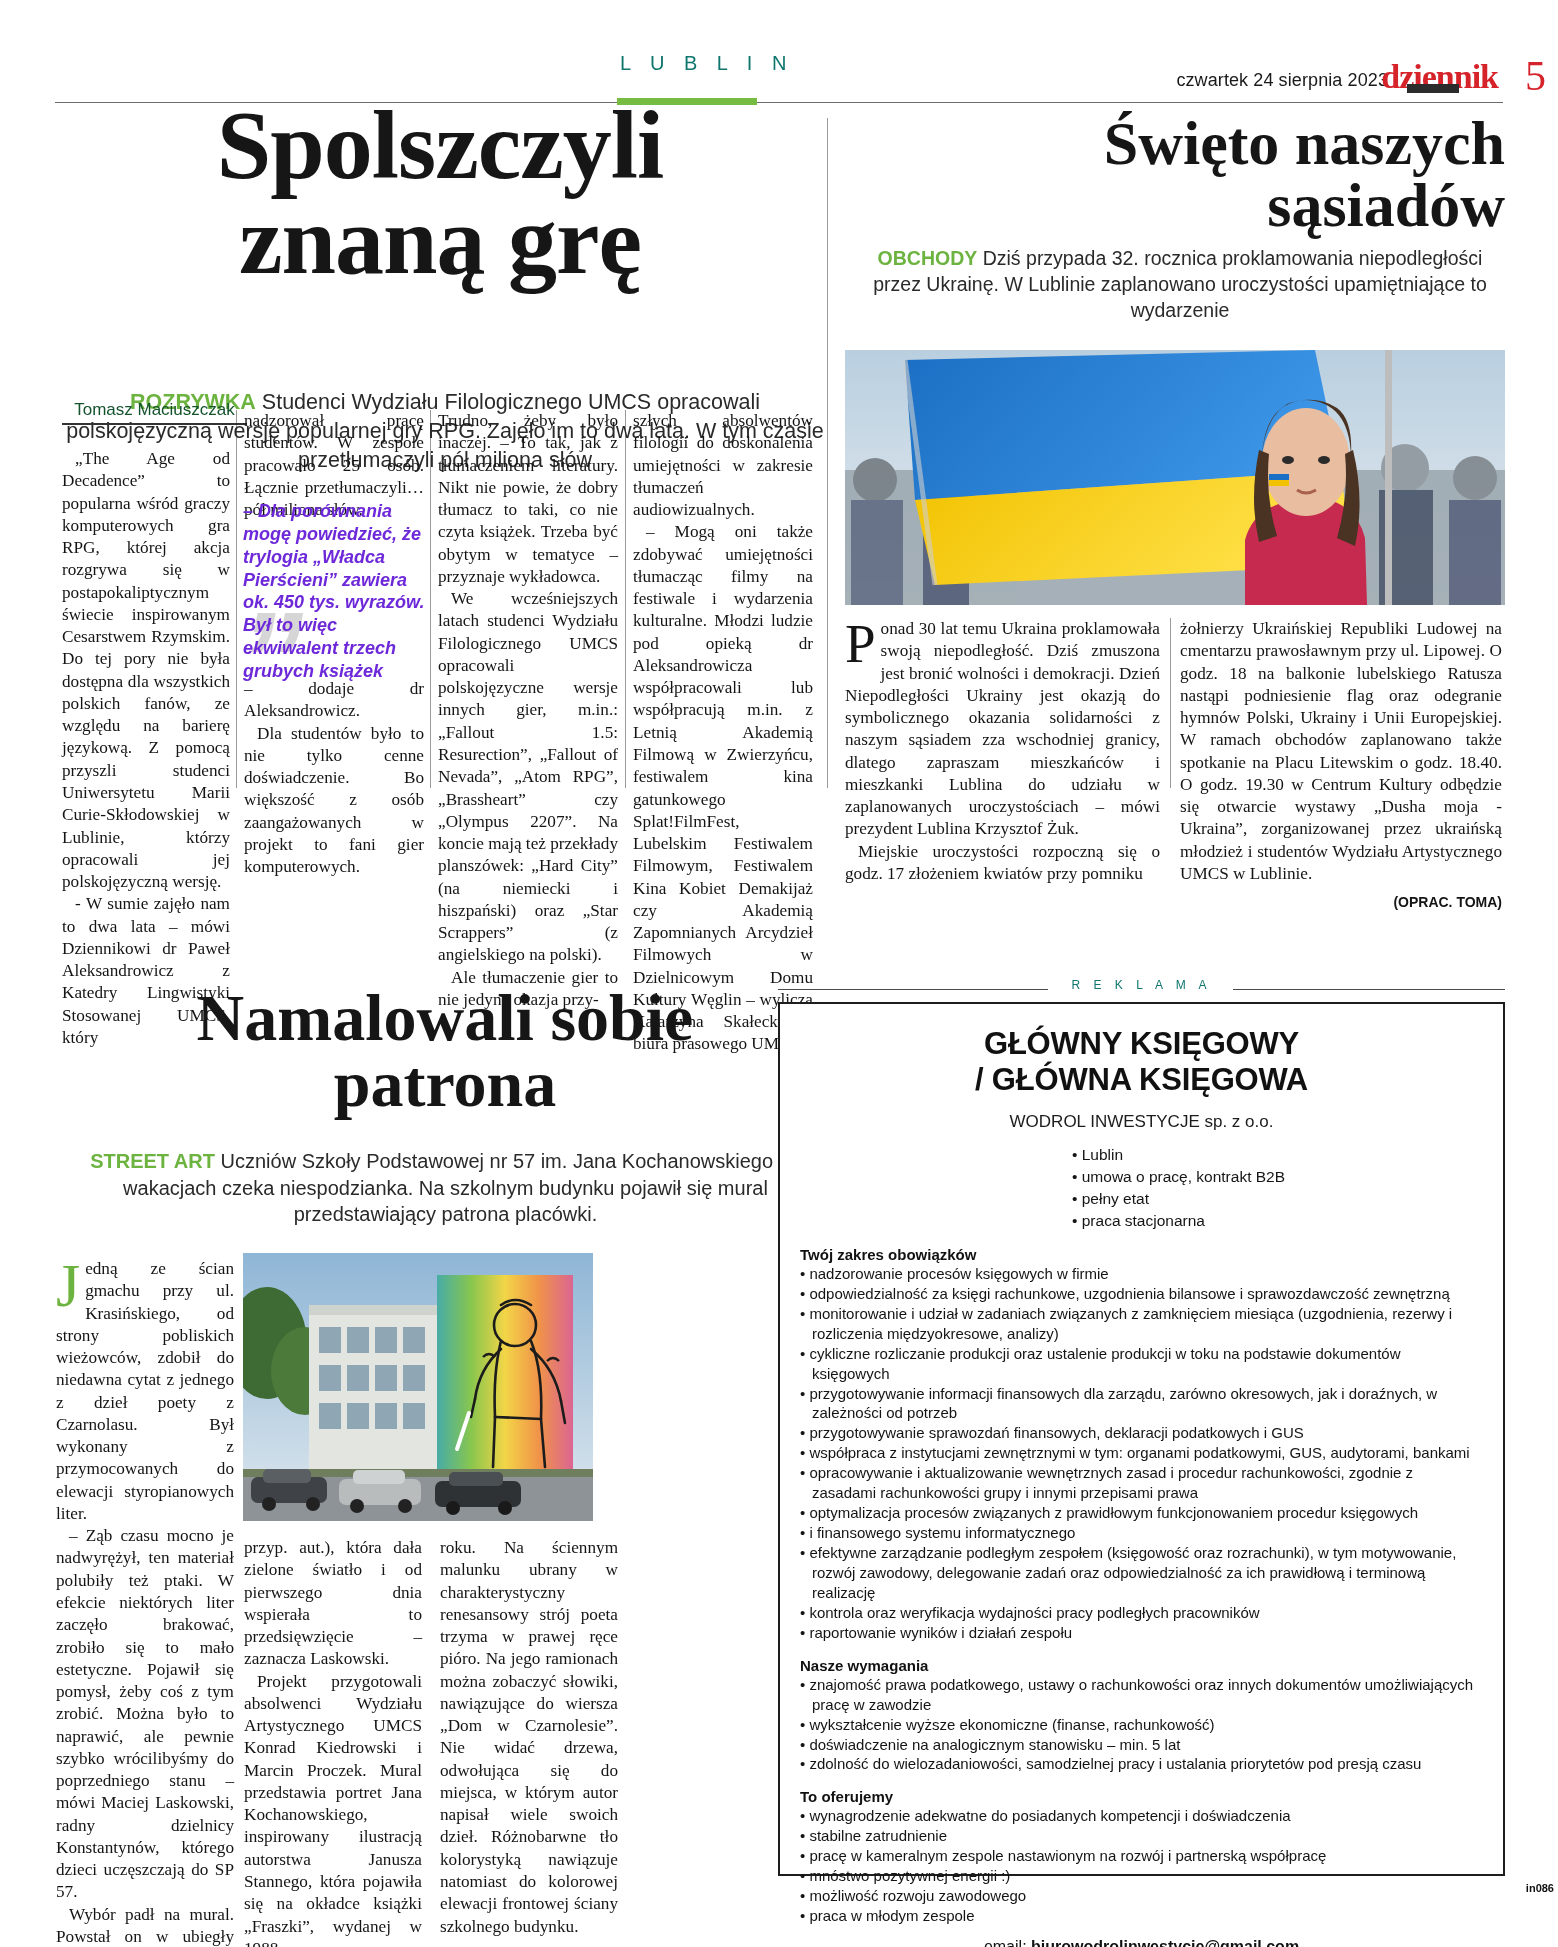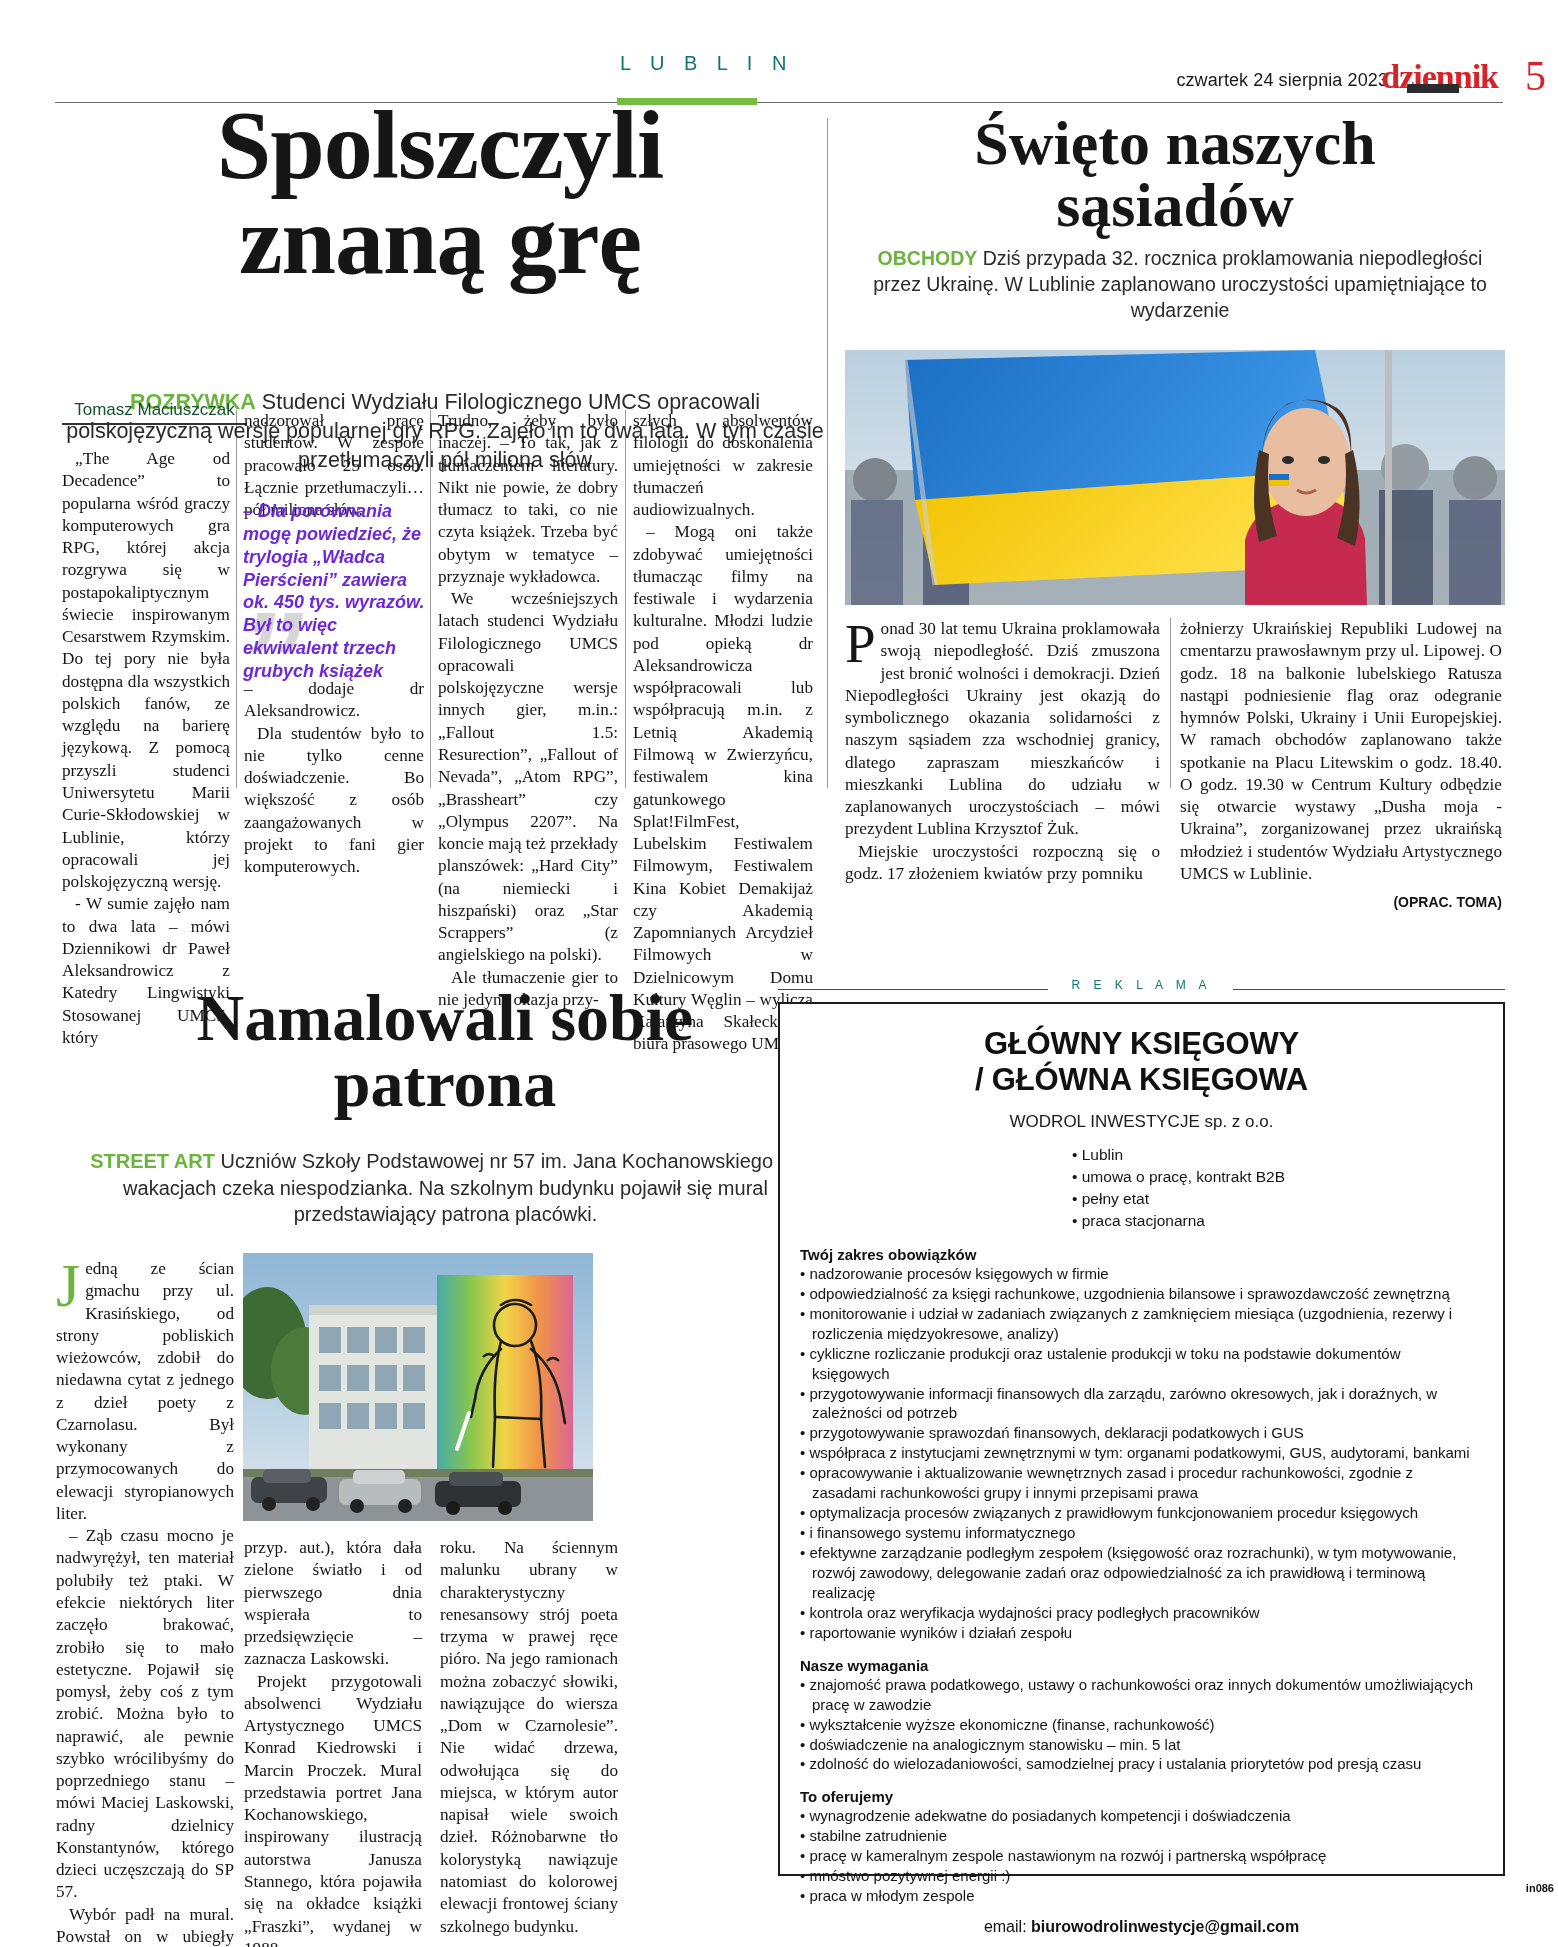--- a/index.html
+++ b/index.html
@@ -44,21 +44,21 @@
 
   
   .pull{position:absolute;left:243px;top:500px;width:190px;height:170px;}
   .pull .mark{position:absolute;left:8px;top:24px;font-size:128px;line-height:1;
               color:#d6d6d6;font-family:"Liberation Sans",sans-serif;font-weight:bold;
               font-style:italic;letter-spacing:-8px;z-index:0;}
   .pull .qtext{position:relative;z-index:1;font-size:18px;line-height:1.27;
                color:#6d28d9;font-style:italic;font-weight:bold;text-align:left;}
 
   
-  .hl-right{position:absolute;left:845px;top:112px;width:660px;text-align:center;
+  .hl-right{position:absolute;left:845px;top:112px;width:660px;text-align:right;
             font-family:"Liberation Serif",serif;font-weight:bold;
             font-size:62px;line-height:1.0;color:#161616;}
   .lead-right{position:absolute;left:860px;top:246px;width:640px;text-align:center;
               font-size:19.5px;line-height:1.33;color:#2a2a2a;}
 
   .photo{position:absolute;left:845px;top:350px;width:660px;height:255px;overflow:hidden;}
   .photo .credit{position:absolute;right:2px;top:24px;font-size:9px;color:#efefef;
                  letter-spacing:1px;transform:rotate(-90deg);transform-origin:right top;}
 
   .dropcap{float:left;font-family:"Liberation Serif",serif;font-size:55px;line-height:.82;
@@ -387,20 +387,21 @@
       <div class="ad-li">• doświadczenie na analogicznym stanowisku – min. 5 lat</div>
       <div class="ad-li">• zdolność do wielozadaniowości, samodzielnej pracy i ustalania priorytetów pod presją czasu</div>
     </div>
 
     <div class="ad-sec">
       <div class="ad-h">To oferujemy</div>
       <div class="ad-li">• wynagrodzenie adekwatne do posiadanych kompetencji i doświadczenia</div>
       <div class="ad-li">• stabilne zatrudnienie</div>
       <div class="ad-li">• pracę w kameralnym zespole nastawionym na rozwój i partnerską współpracę</div>
       <div class="ad-li">• mnóstwo pozytywnej energii :)</div>
+      <div class="ad-li">• możliwość rozwoju zawodowego</div>
       <div class="ad-li">• praca w młodym zespole</div>
     </div>
 
     <div class="ad-email">
       <span>email: </span><b>biurowodrolinwestycje@gmail.com</b>
     </div>
   </div>
 
   <div class="ad-code">in086</div>
 

